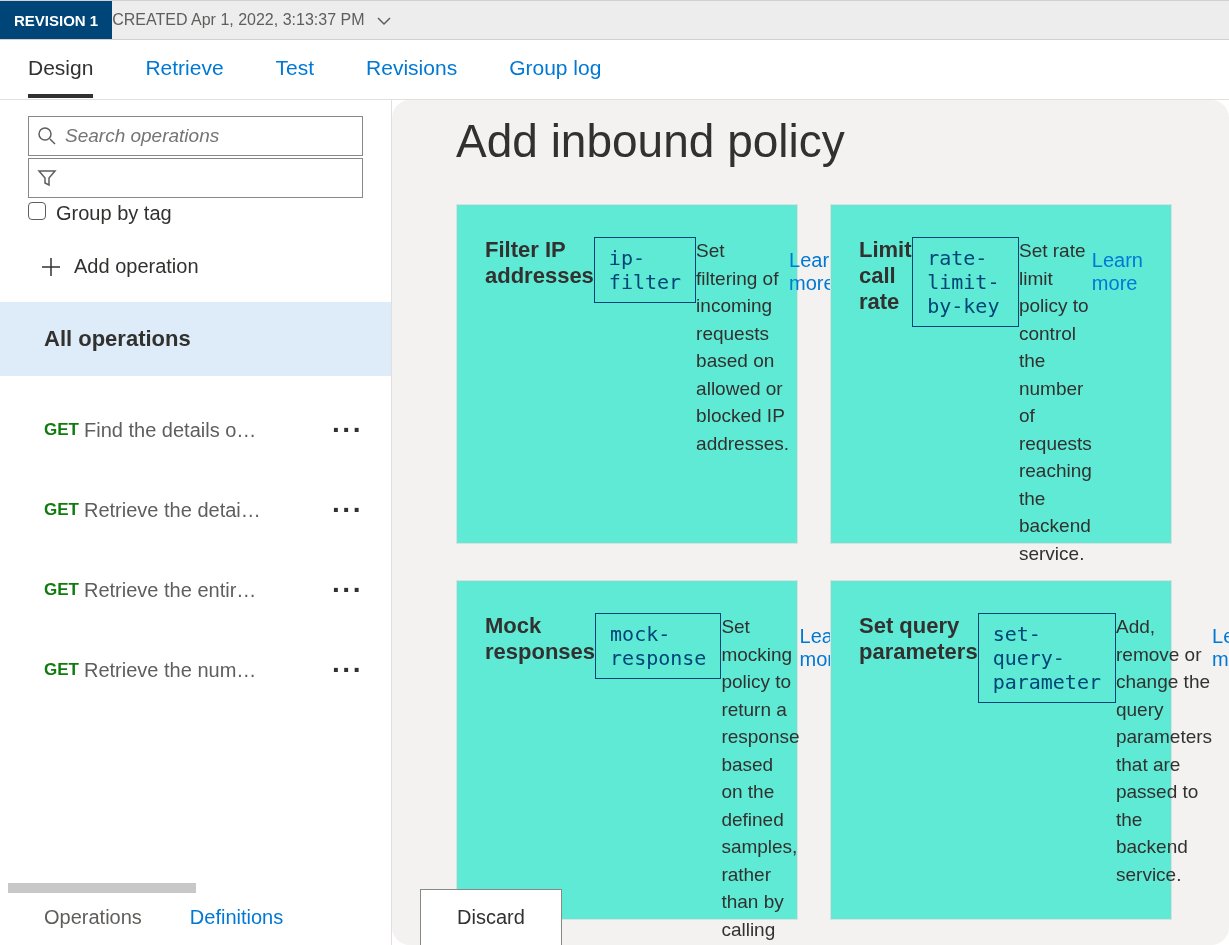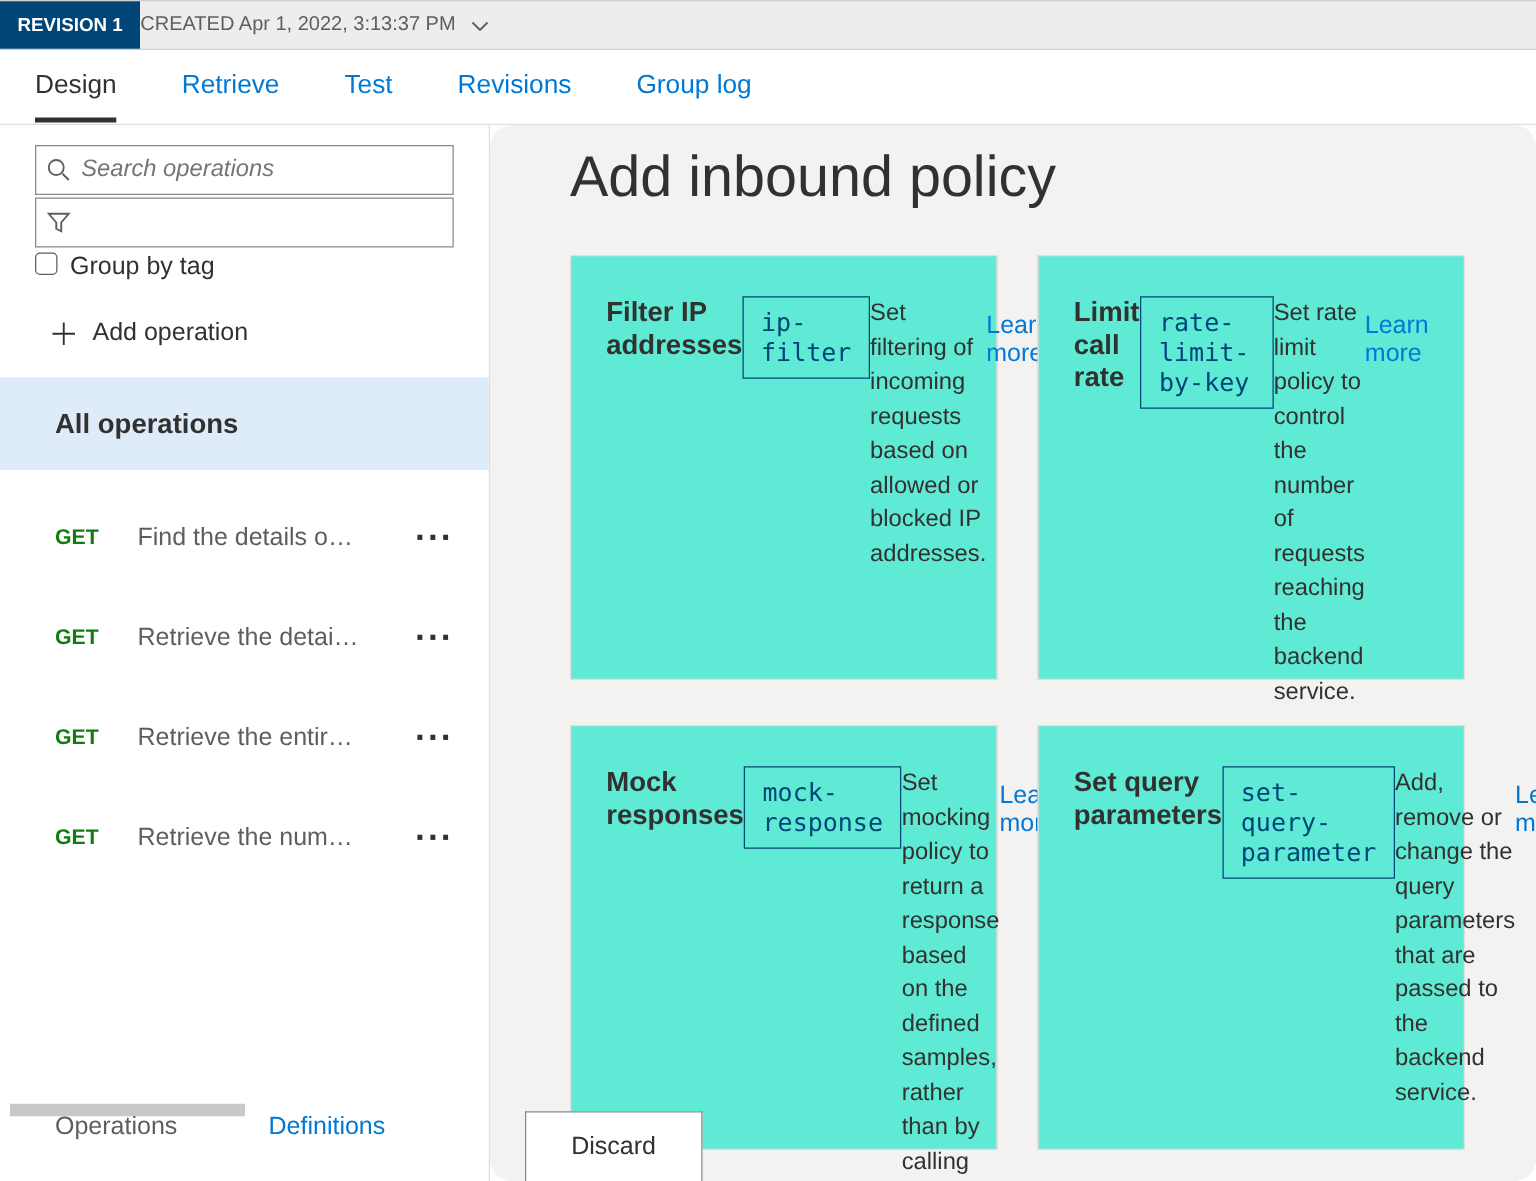--- a/index.html
+++ b/index.html
@@ -23,26 +23,26 @@
 .inputwrap input { border: 0; outline: 0; font-size: 19px; font-style: italic; color: #605e5c; width: 100%; background: transparent; }
 .groupby { display: flex; align-items: flex-start; gap: 10px; font-size: 20px; color: #323130; margin-top: 4px; }
 .groupby .cb { width: 18px; height: 18px; border: 1.5px solid #605e5c; border-radius: 4px; }
 
 .addop { display: flex; align-items: center; gap: 12px; padding: 24px 40px; font-size: 20px; color: #323130; cursor: pointer; }
 .addop svg { width: 22px; height: 22px; }
 
 .allops { background: #deecf9; padding: 24px 44px; font-size: 22px; font-weight: 600; }
 
 .oplist { padding: 14px 0; }
-.oprow { display: flex; align-items: center; padding: 24px 28px 24px 44px; gap: 26px; cursor: pointer; }
+.oprow { display: flex; align-items: center; padding: 24px 28px 24px 44px; cursor: pointer; }
 .method { color: #107c10; font-weight: 700; font-size: 17px; width: 40px; }
 .opname { flex: 1; font-size: 20px; color: #605e5c; white-space: nowrap; overflow: hidden; text-overflow: ellipsis; }
 .dots { font-size: 28px; font-weight: 700; letter-spacing: 1px; }
 
-.bottomtabs { position: absolute; bottom: 16px; left: 0; right: 0; display: flex; gap: 73px; padding: 16px 44px; font-size: 20px; }
+.bottomtabs { position: absolute; bottom: 0; left: 0; right: 0; display: flex; gap: 48px; padding: 16px 44px; font-size: 20px; }
 .btab { color: #605e5c; }
 .btab.link { color: #0078d4; }
 .bscroll { position: absolute; bottom: 52px; left: 8px; width: 188px; height: 10px; background: #c8c8c8; }
 
 .main { flex: 1; background: #f3f2f1; padding: 14px 64px; overflow: hidden; position: relative; border-radius: 18px; }
 .mtitle { font-size: 46px; font-weight: 400; color: #323130; margin-bottom: 36px; }
 .cards { display: grid; grid-template-columns: 342px 342px; gap: 36px 32px; }
 .card { background: #5eead4; border: 1px solid #e1dfdd; padding: 32px 28px; height: 340px; display: flex; }
 .ctitle { font-size: 22px; font-weight: 600; margin-bottom: 20px; }
 .ctag { border: 1px solid #004578; color: #004578; font-family: Consolas, monospace; font-size: 20px; padding: 8px 14px; align-self: flex-start; margin-bottom: 26px; }

